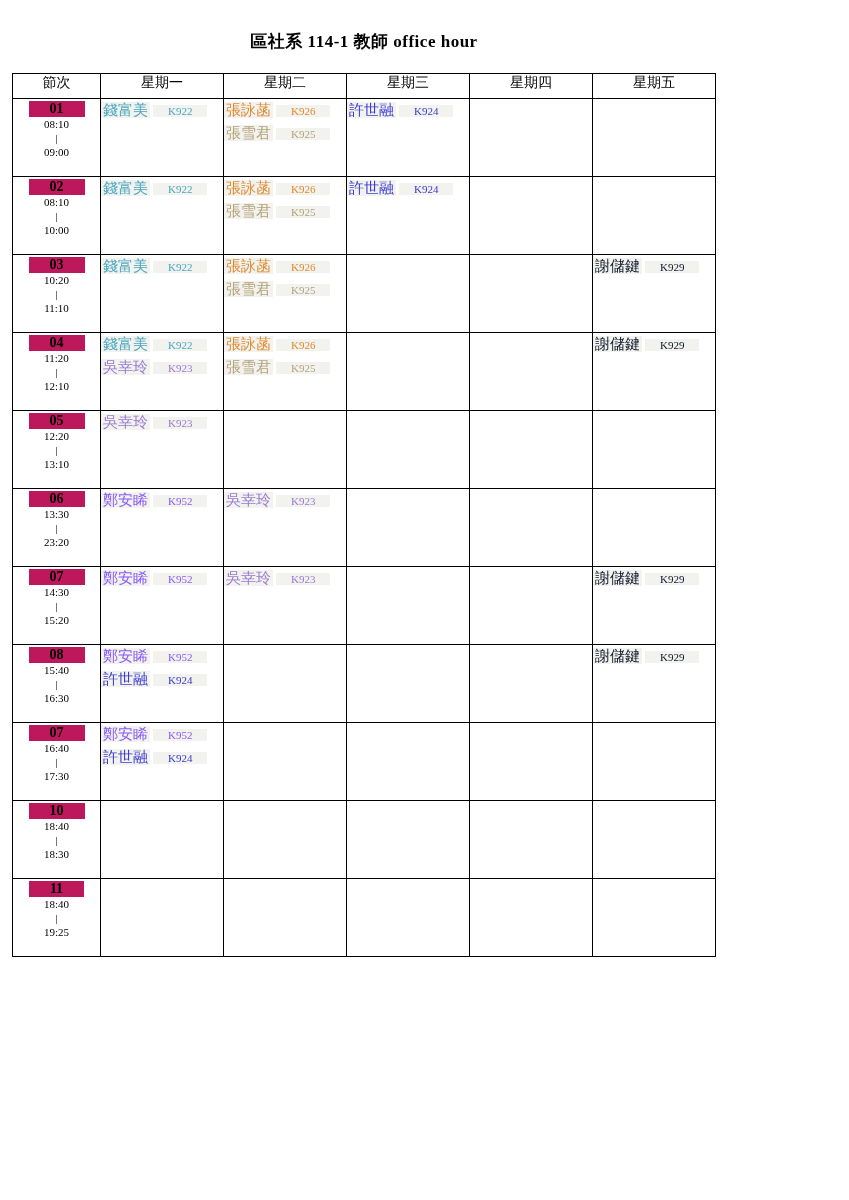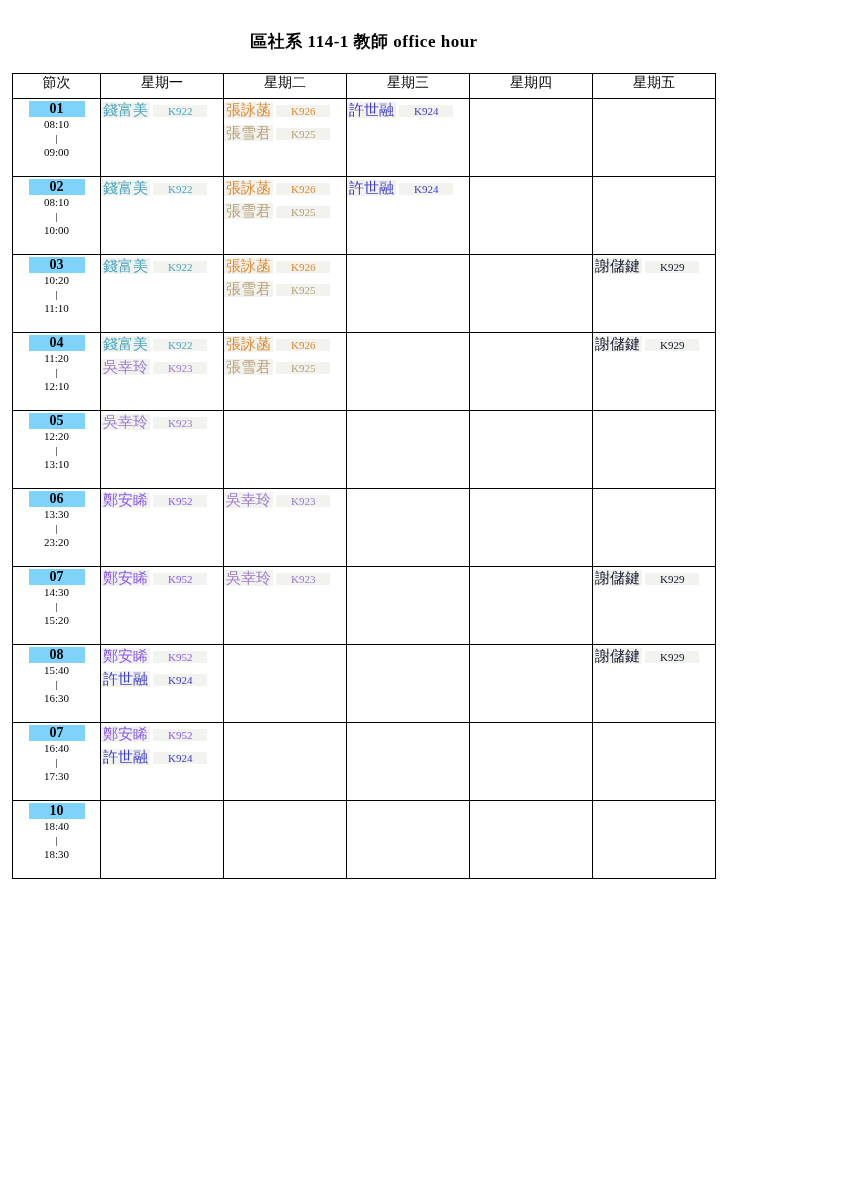--- a/index.html
+++ b/index.html
@@ -53,21 +53,21 @@
   }
   td.period-cell {
     text-align: center;
     vertical-align: top;
     padding-top: 8px;
     padding-bottom: 6px;
   }
   .p-num {
     font-size: 14px;
     font-weight: bold;
-    background: #7dd3fc;
+    background: #be185d;
     display: inline-block;
     padding: 0 21px;
     line-height: 16px;
   }
   .p-time {
     font-size: 11px;
     line-height: 15px;
     font-family: "Liberation Serif", serif;
   }
   .p-dash {
@@ -300,15 +300,28 @@
             <div class="p-time">18:40</div>
             <div class="p-dash">|</div>
             <div class="p-time">18:30</div>
           </td>
           <td class="slot-cell"></td>
           <td class="slot-cell"></td>
           <td class="slot-cell"></td>
           <td class="slot-cell"></td>
           <td class="slot-cell"></td>
         </tr>
+        <tr class="row-h-1">
+          <td class="period-cell">
+            <div><span class="p-num">11</span></div>
+            <div class="p-time">18:40</div>
+            <div class="p-dash">|</div>
+            <div class="p-time">19:25</div>
+          </td>
+          <td class="slot-cell"></td>
+          <td class="slot-cell"></td>
+          <td class="slot-cell"></td>
+          <td class="slot-cell"></td>
+          <td class="slot-cell"></td>
+        </tr>
       </tbody>
   </table>
 </div>
 
 </body></html>

